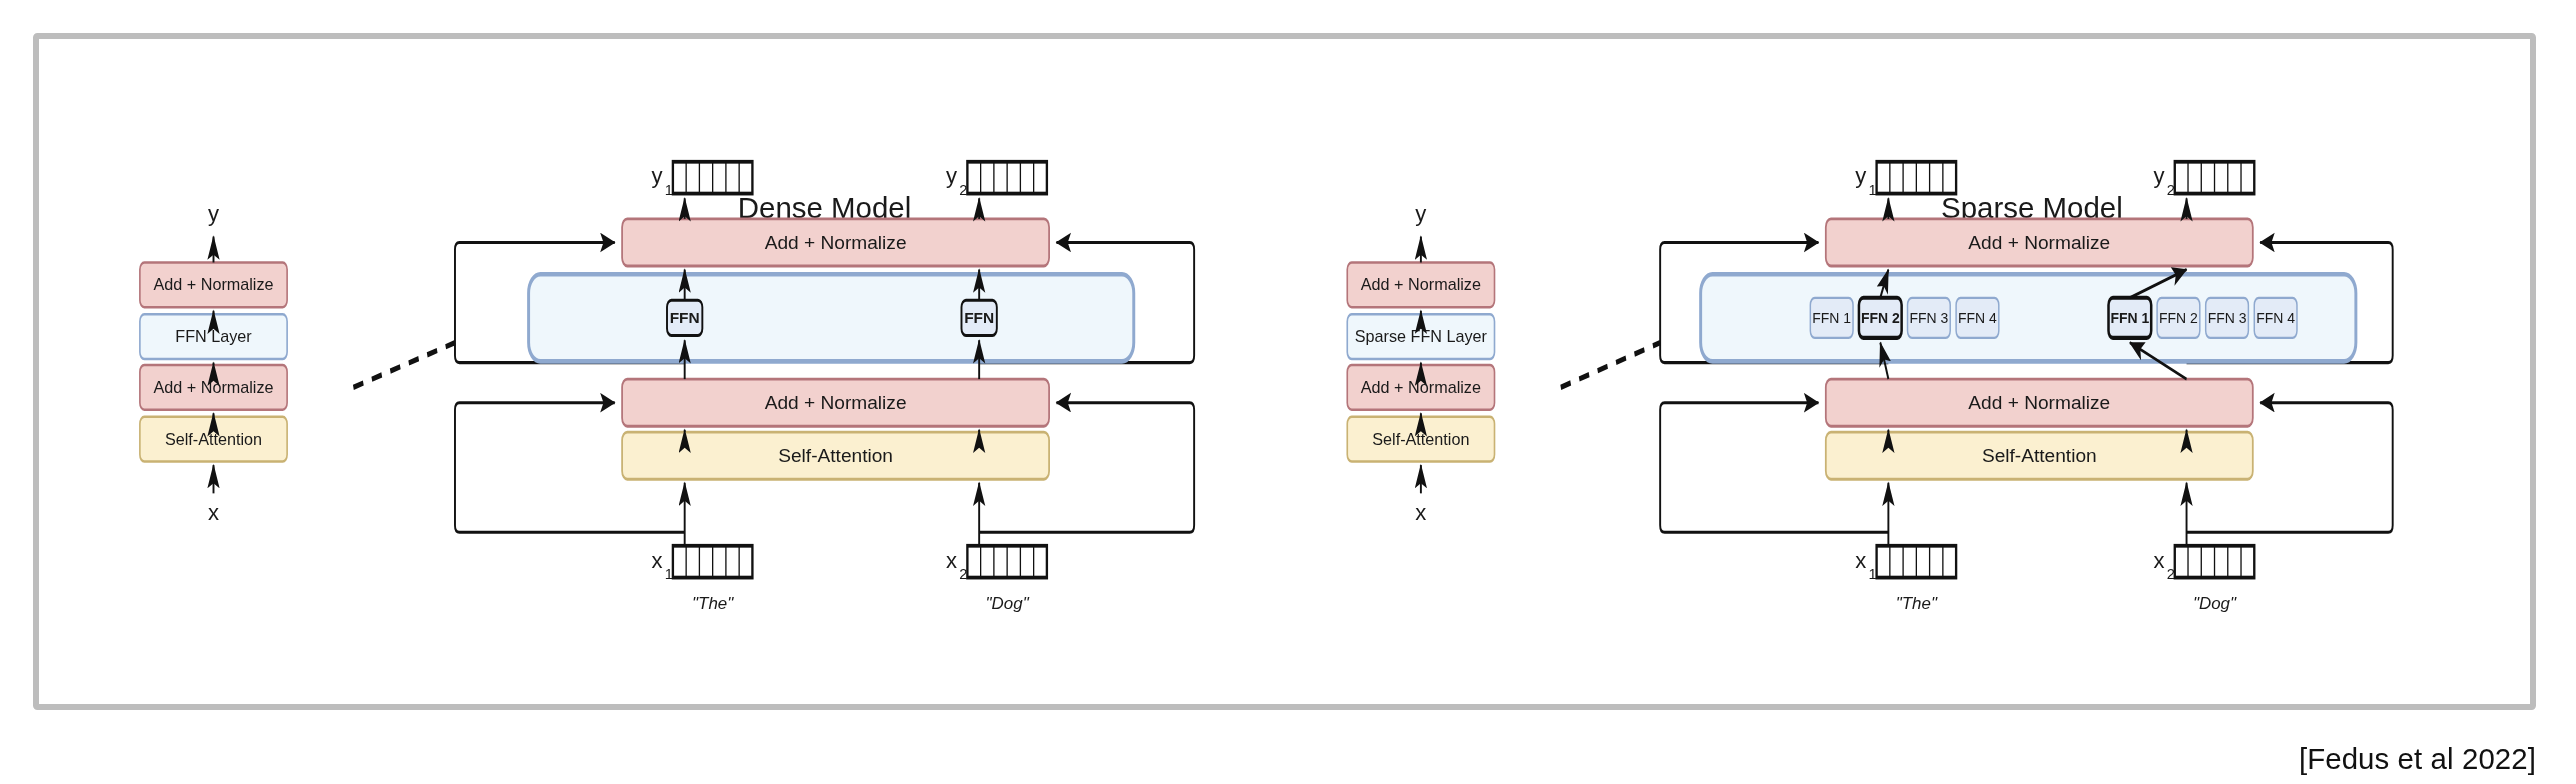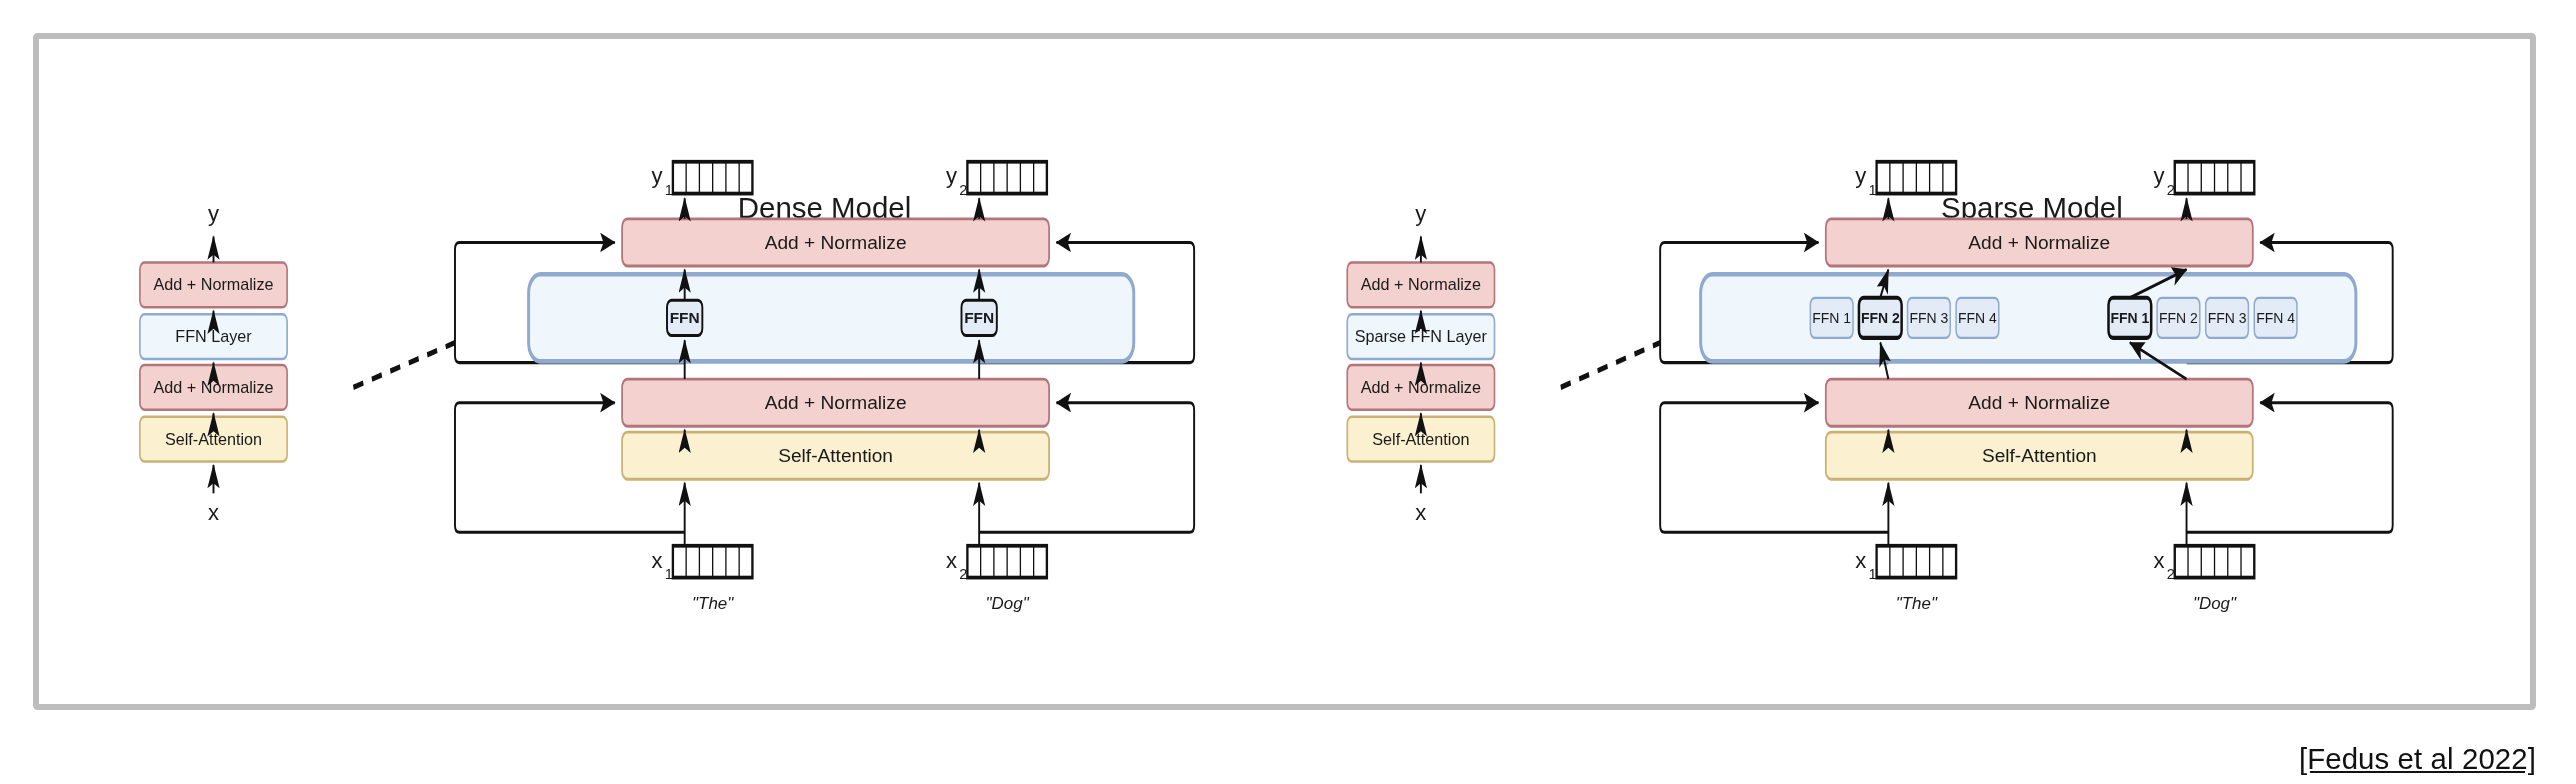--- a/index.html
+++ b/index.html
@@ -39,21 +39,20 @@
   }
   .citation {
     position: absolute;
     right: 40px;
     bottom: 8.8px;
     font-size: 29.4px;
     color: #111111;
     font-family: "Liberation Sans", sans-serif;
     letter-spacing: 0.1px;
     white-space: nowrap;
-    text-decoration: underline;
   }
   
   text { font-family: "Liberation Sans", sans-serif; fill: #1a1a1a; }
   .t-title { font-size: 40px; }
   .t-box { font-size: 26px; }
   .t-boxsm { font-size: 22px; }
   .t-expert { font-size: 19px; }
   .t-expert-sel { font-size: 19px; font-weight: bold; }
   .t-var { font-size: 30px; }
   .t-sub { font-size: 20px; }

